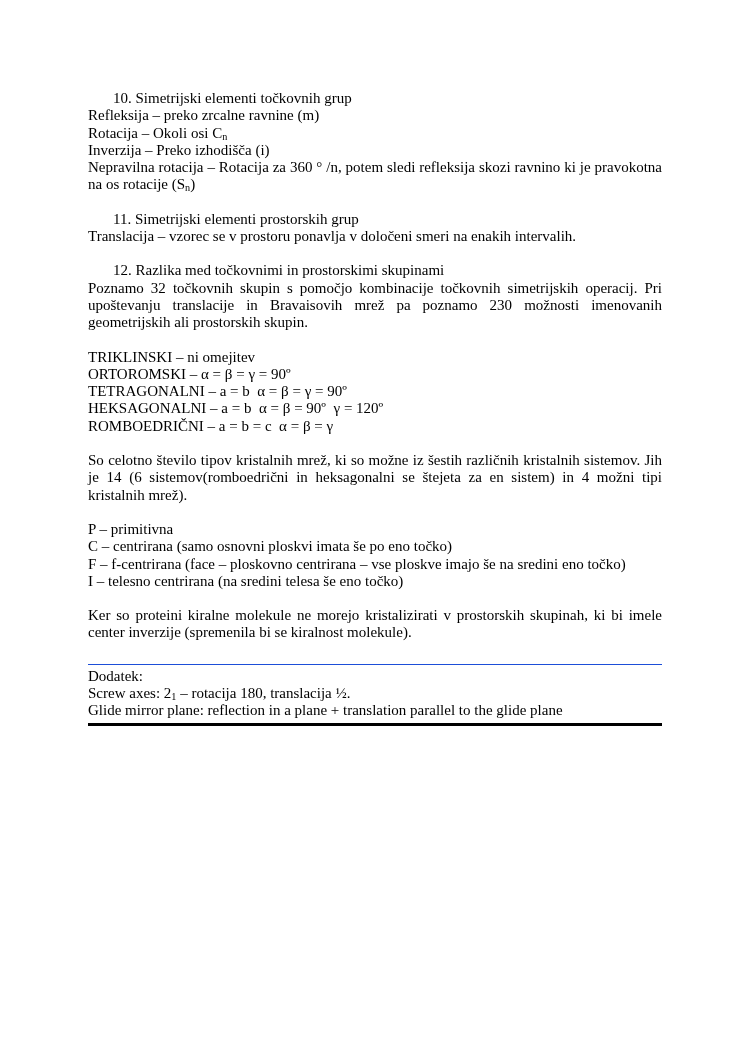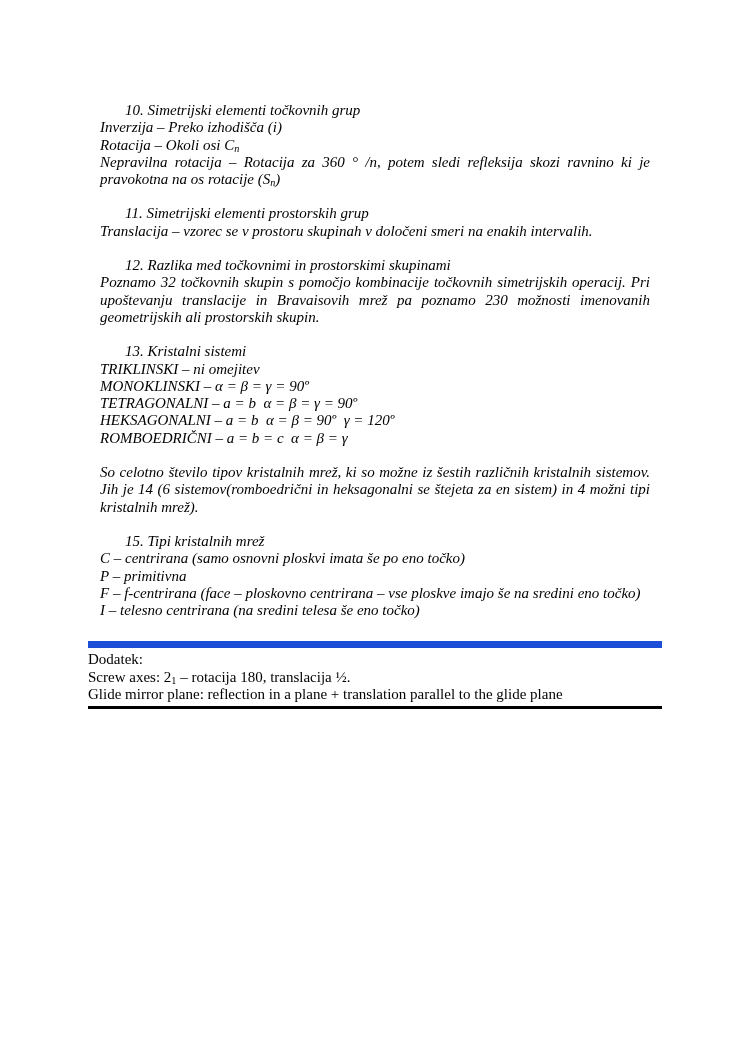--- a/index.html
+++ b/index.html
@@ -20,94 +20,93 @@
     box-sizing: border-box;
     width: 750px;
     height: 1061px;
     padding: 90px 88px 0 88px;
   }
   p {
     margin: 0;
     padding: 0;
   }
   section {
-    margin: 12px;
-    font-style: italic;
+    margin: 0;
   }
   section + section {
     margin-top: 17px;
   }
   .heading {
     text-indent: 25px;
   }
   .just {
     text-align: justify;
   }
   .pre {
     white-space: pre-wrap;
   }
   sub {
     font-size: 0.68em;
     line-height: 0;
     vertical-align: -0.18em;
   }
   .dodatek-box {
     margin-top: 22px;
-    border-top: 7px solid #1d4ed8;
+    border-top: 1px solid #1d4ed8;
     border-bottom: 3px solid #000000;
     padding: 3px 0 3px 0;
   }
   .after-box {
     margin-top: 15px;
   }
 </style>
 </head>
 <body>
 
 <div class="page">
 
   <section>
     <p class="heading">10. Simetrijski elementi točkovnih grup</p>
+    <p>Refleksija – preko zrcalne ravnine (m)</p>
+    <p><span>Rotacija – Okoli osi C</span><sub>n</sub></p>
     <p>Inverzija – Preko izhodišča (i)</p>
-    <p><span>Rotacija – Okoli osi C</span><sub>n</sub></p>
     <p class="just"><span>Nepravilna rotacija – Rotacija za 360 ° /n, potem sledi refleksija skozi ravnino ki je pravokotna na os rotacije (S</span><sub>n</sub><span>)</span></p>
   </section>
 
   <section>
     <p class="heading">11. Simetrijski elementi prostorskih grup</p>
-    <p>Translacija – vzorec se v prostoru skupinah v določeni smeri na enakih intervalih.</p>
+    <p>Translacija – vzorec se v prostoru ponavlja v določeni smeri na enakih intervalih.</p>
   </section>
 
   <section>
     <p class="heading">12. Razlika med točkovnimi in prostorskimi skupinami</p>
     <p class="just">Poznamo 32 točkovnih skupin s pomočjo kombinacije točkovnih simetrijskih operacij. Pri upoštevanju translacije in Bravaisovih mrež pa poznamo 230 možnosti imenovanih geometrijskih ali prostorskih skupin.</p>
   </section>
 
   <section>
-    <p class="heading">13. Kristalni sistemi</p>
     <p class="pre">TRIKLINSKI – ni omejitev</p>
-    <p class="pre">MONOKLINSKI – α = β = γ = 90º</p>
+    <p class="pre">ORTOROMSKI – α = β = γ = 90º</p>
     <p class="pre">TETRAGONALNI – a = b  α = β = γ = 90º</p>
     <p class="pre">HEKSAGONALNI – a = b  α = β = 90º  γ = 120º</p>
     <p class="pre">ROMBOEDRIČNI – a = b = c  α = β = γ</p>
   </section>
 
   <section>
     <p class="just">So celotno število tipov kristalnih mrež, ki so možne iz šestih različnih kristalnih sistemov. Jih je 14 (6 sistemov(romboedrični in heksagonalni se štejeta za en sistem) in 4 možni tipi kristalnih mrež).</p>
   </section>
 
   <section>
-    <p class="heading">15. Tipi kristalnih mrež</p>
+    <p>P – primitivna</p>
     <p>C – centrirana (samo osnovni ploskvi imata še po eno točko)</p>
-    <p>P – primitivna</p>
     <p>F – f-centrirana (face – ploskovno centrirana – vse ploskve imajo še na sredini eno točko)</p>
     <p>I – telesno centrirana (na sredini telesa še eno točko)</p>
   </section>
 
   <section>
+    <p class="just">Ker so proteini kiralne molekule ne morejo kristalizirati v prostorskih skupinah, ki bi imele center inverzije (spremenila bi se kiralnost molekule).</p>
   </section>
 
   <div class="dodatek-box">
     <p>Dodatek:</p>
     <p><span>Screw axes: 2</span><sub>1</sub><span> – rotacija 180, translacija ½.</span></p>
     <p>Glide mirror plane: reflection in a plane + translation parallel to the glide plane</p>
   </div>
 
   <section class="after-box">
   </section>

